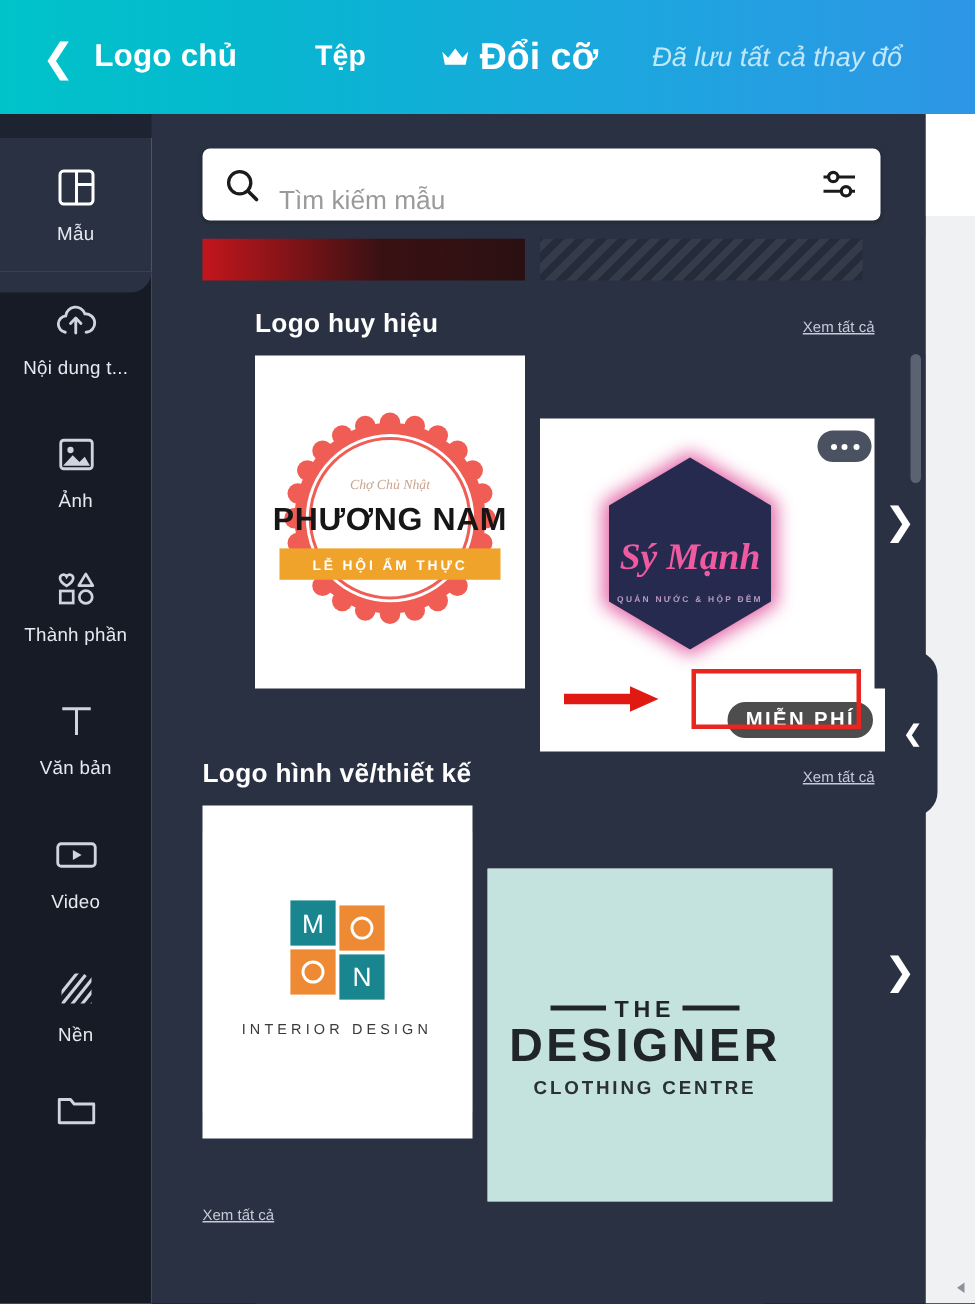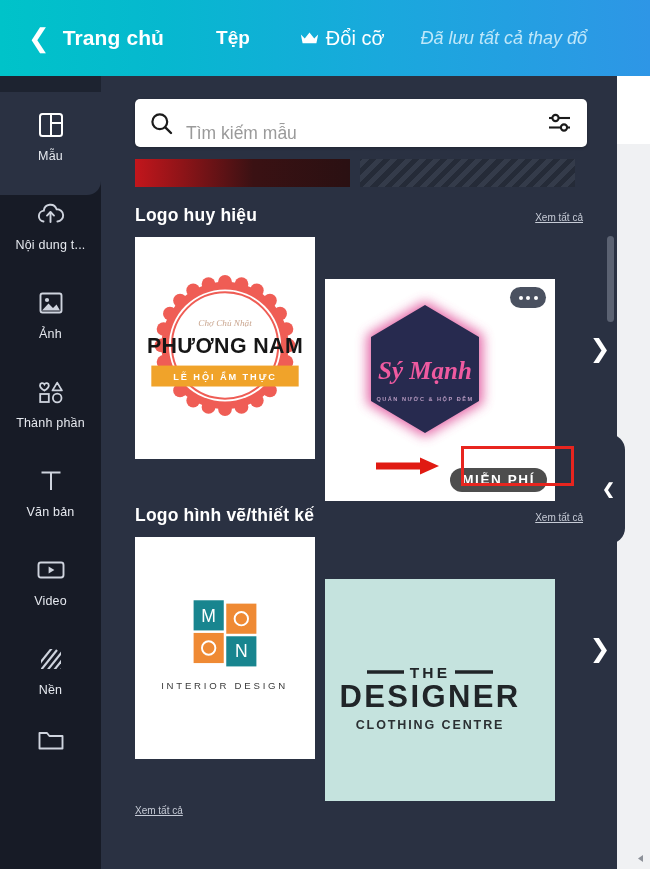--- a/index.html
+++ b/index.html
@@ -26,21 +26,21 @@
     letter-spacing: .1px; white-space: nowrap;
   }
   .tb-file {
     color: #ffffff; font-size: 19px; font-weight: 600; margin-left: 52px;
     white-space: nowrap;
   }
   .tb-resize-wrap {
     display: flex; align-items: center; margin-left: 50px; white-space: nowrap;
   }
   .crown { width: 19px; height: 14px; margin-right: 7px; display: block; }
-  .tb-resize { color: #ffffff; font-size: 20px; font-weight: 400; }
+  .tb-resize { color: #ffffff; font-size: 25px; font-weight: 700; }
   .tb-saved {
     color: #cdeefc; font-size: 18px; font-style: italic; margin-left: 36px;
     white-space: nowrap; opacity: .92;
   }
 
   
   .rail {
     position: absolute; left: 0; top: 92px; width: 101px; height: 793px;
     background: #fdba74; z-index: 20;
   }
@@ -189,21 +189,21 @@
     display: flex; align-items: center; justify-content: center; z-index: 8; cursor: pointer;
   }
 </style>
 </head>
 <body>
 
 <div id="app">
 
   <div class="topbar">
     <div class="tb-back">❮</div>
-    <div class="tb-home">Trang chủ</div>
+    <div class="tb-home">Logo chủ</div>
     <div class="tb-file">Tệp</div>
     <div class="tb-resize-wrap">
       <svg class="crown" viewBox="0 0 22 16">
         <path d="M1 4 L5.5 8.5 L11 1.5 L16.5 8.5 L21 4 L19 14 L3 14 Z" fill="#ffffff"></path>
       </svg>
       <span class="tb-resize">Đổi cỡ</span>
     </div>
     <div class="tb-saved">Đã lưu tất cả thay đổ</div>
   </div>
 
@@ -307,21 +307,21 @@
 
   <div class="panel">
 
     <div class="scroll-area">
 
       <div class="partial-row">
         <div class="partial-a"></div>
         <div class="partial-b"></div>
       </div>
 
-      <div style="position:absolute; left:0; top:46px; width:516px;">
+      <div style="position:absolute; left:0; top:46px; width:516px;padding-left:35px;">
         <div class="sec-head">
           <span class="sec-title">Logo huy hiệu</span>
           <span class="sec-all">Xem tất cả</span>
         </div>
         <div class="row">
           <div class="cards">
 
             <div class="card">
               <svg class="badge-logo" viewBox="0 0 215 222">
                 <g transform="translate(107.5,108)">

